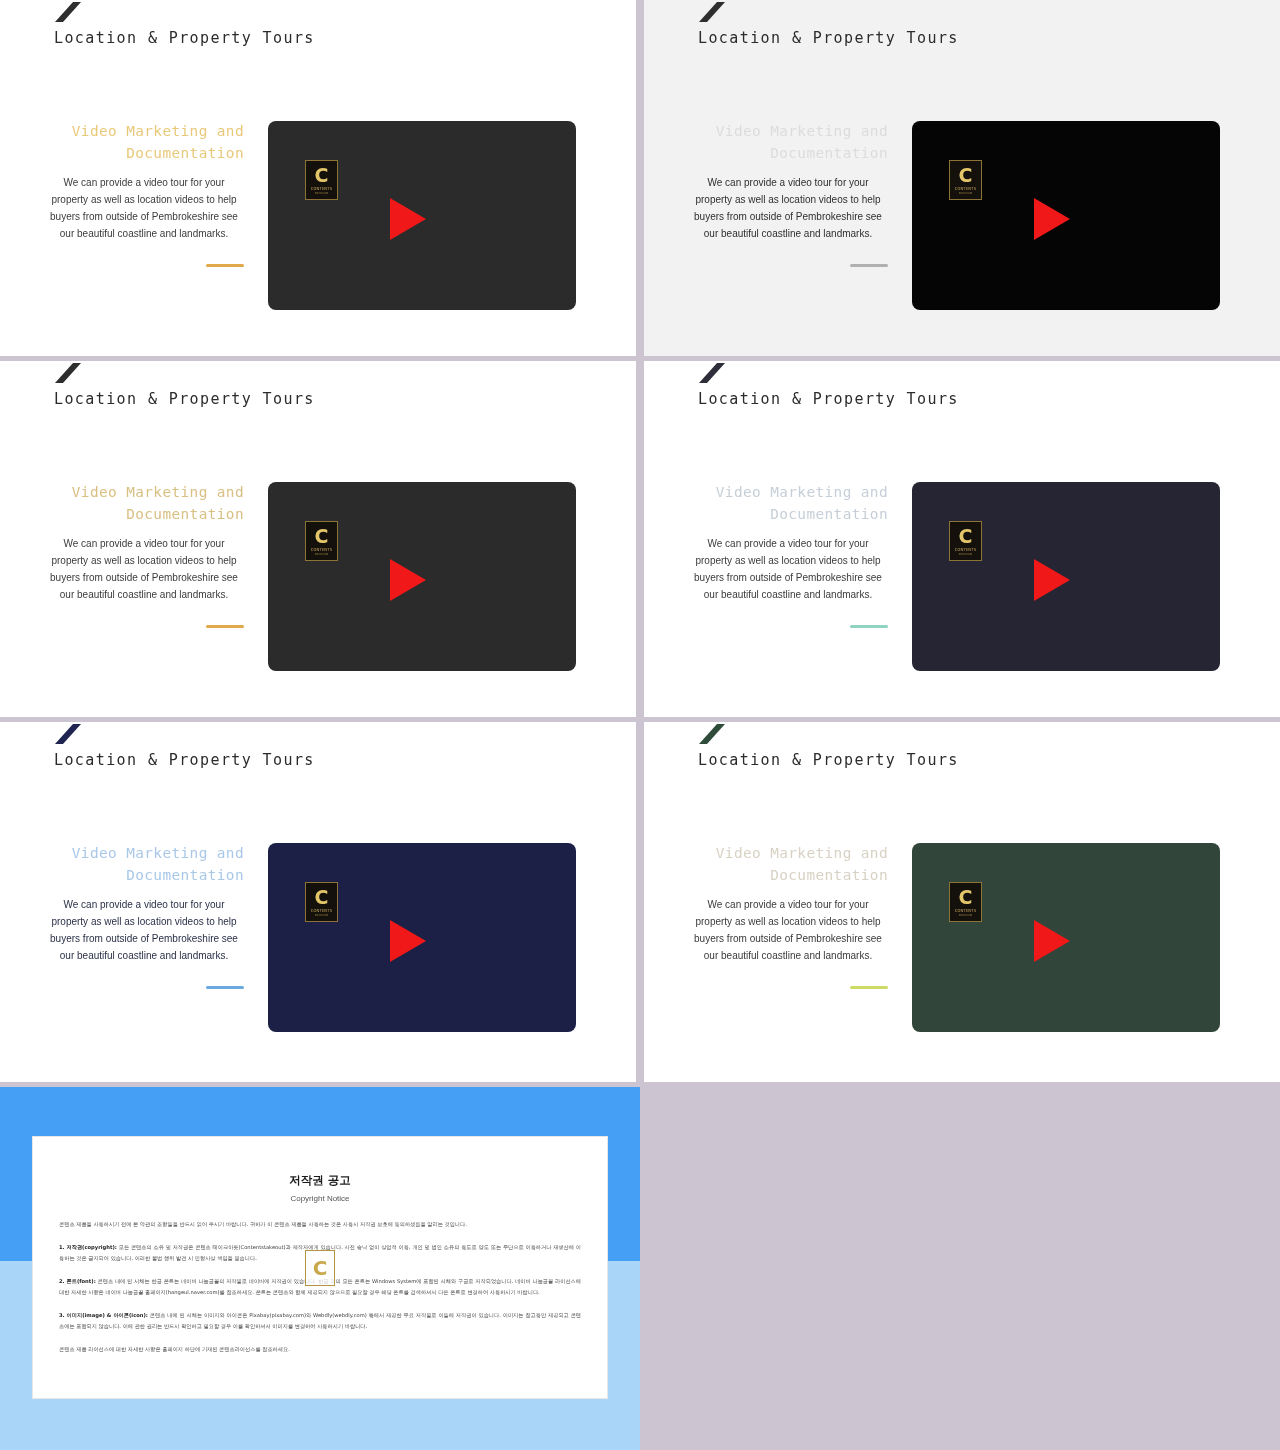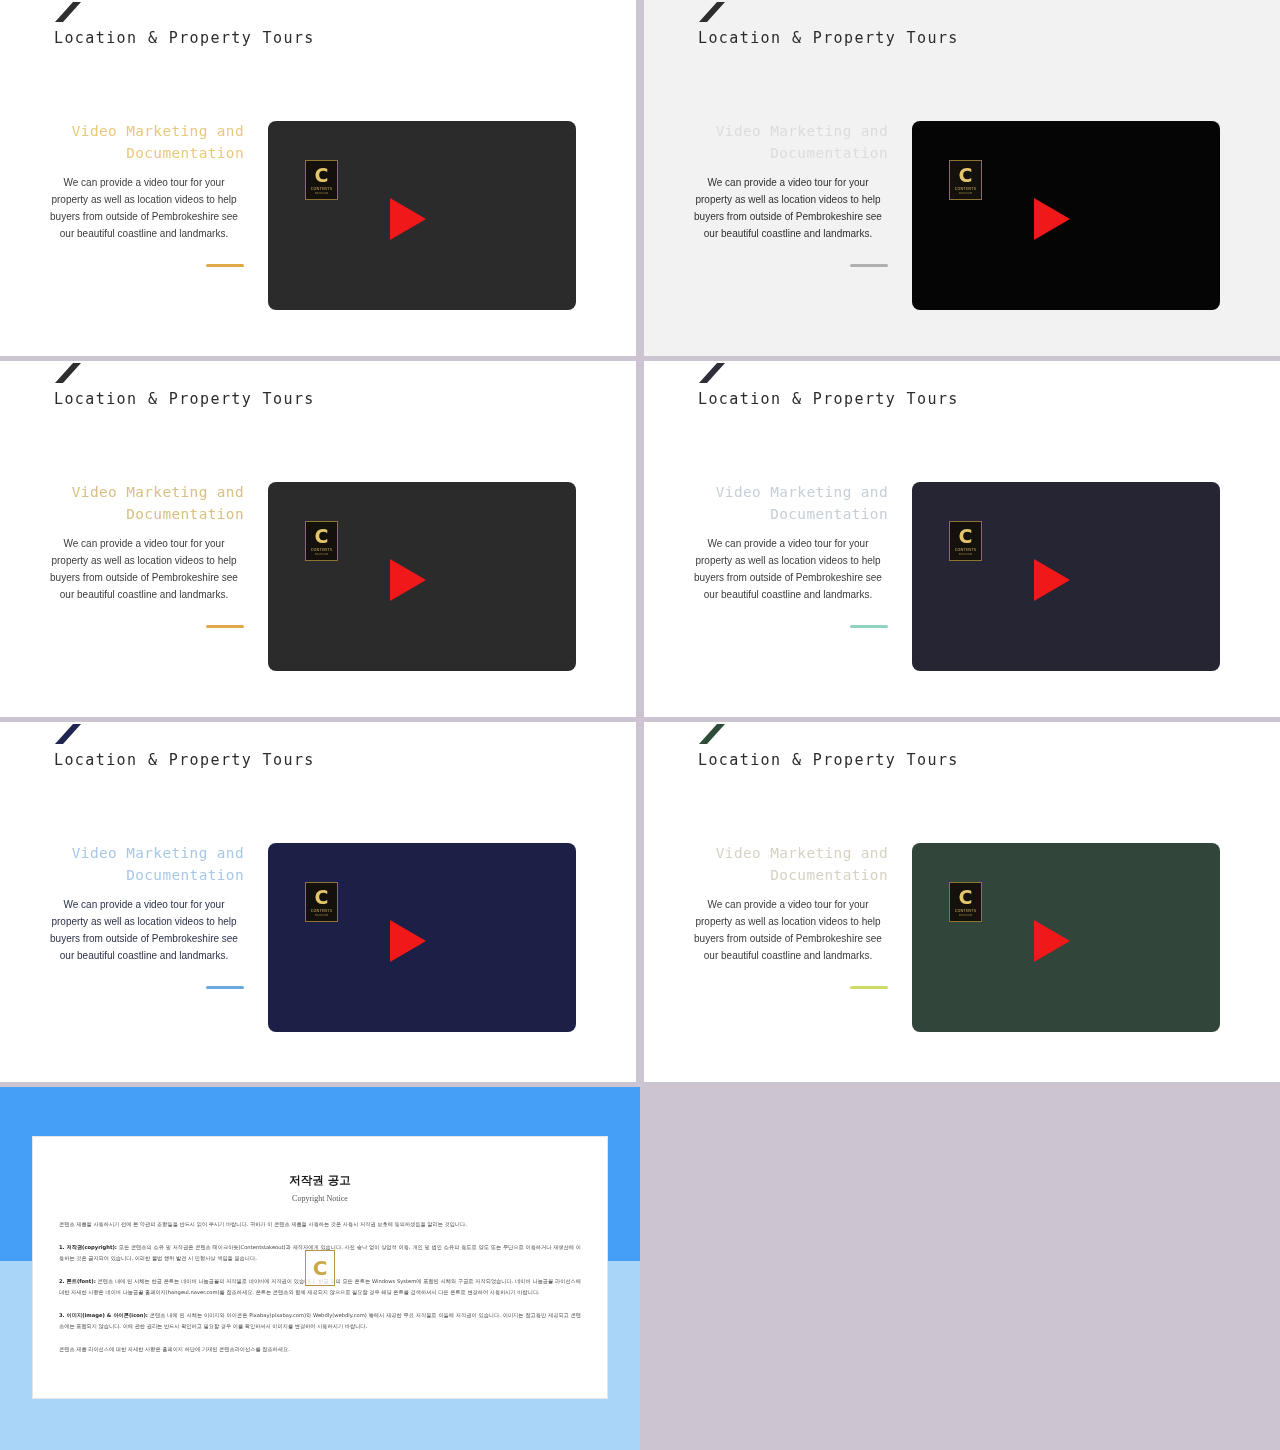--- a/index.html
+++ b/index.html
@@ -165,21 +165,21 @@
     margin-top: 36px;
     text-align: center;
     font-family: "DejaVu Sans", sans-serif;
     font-weight: bold;
     font-size: 11.5px;
     color: #1a1a1a;
   }
   .cr-subtitle {
     margin-top: 6px;
     text-align: center;
-    font-family: Liberation Serif, serif;
+    font-family: Liberation Sans, sans-serif;
     font-size: 8px;
     color: #555;
   }
   .cr-body { padding: 0 26px; margin-top: 16px; }
   .cr-para {
     font-family: "DejaVu Sans", sans-serif;
     font-size: 5.2px;
     line-height: 11.5px;
     color: #3d3d3d;
     text-align: justify;

